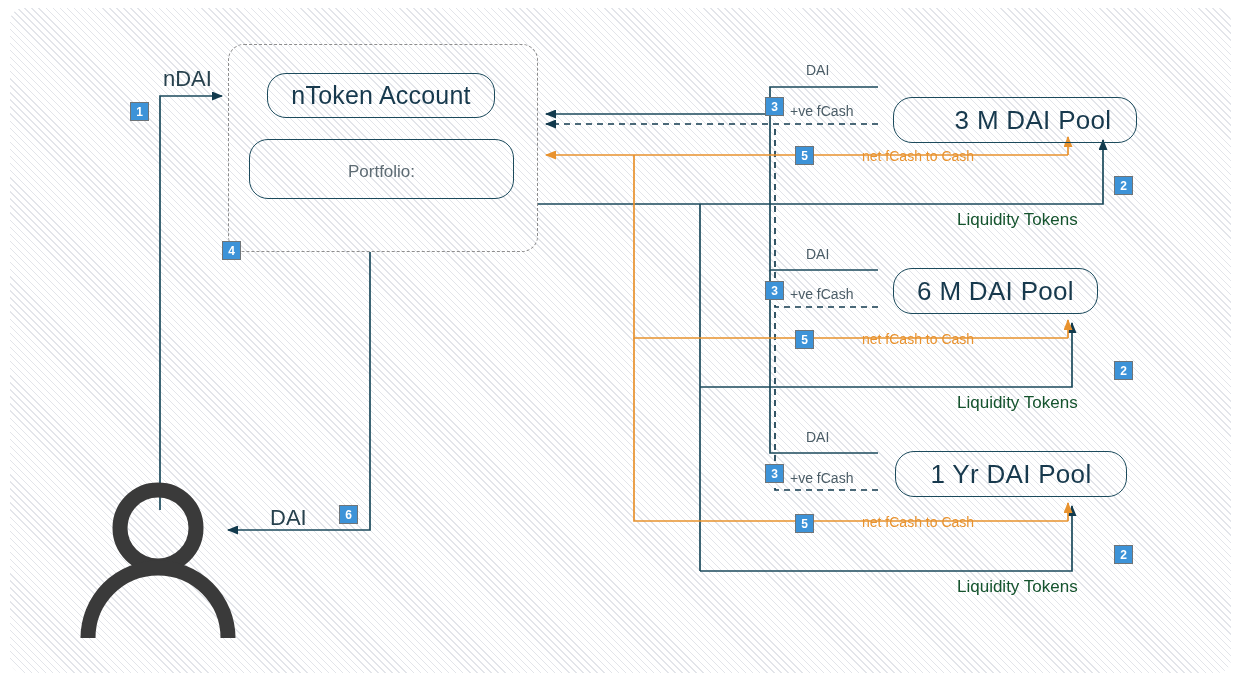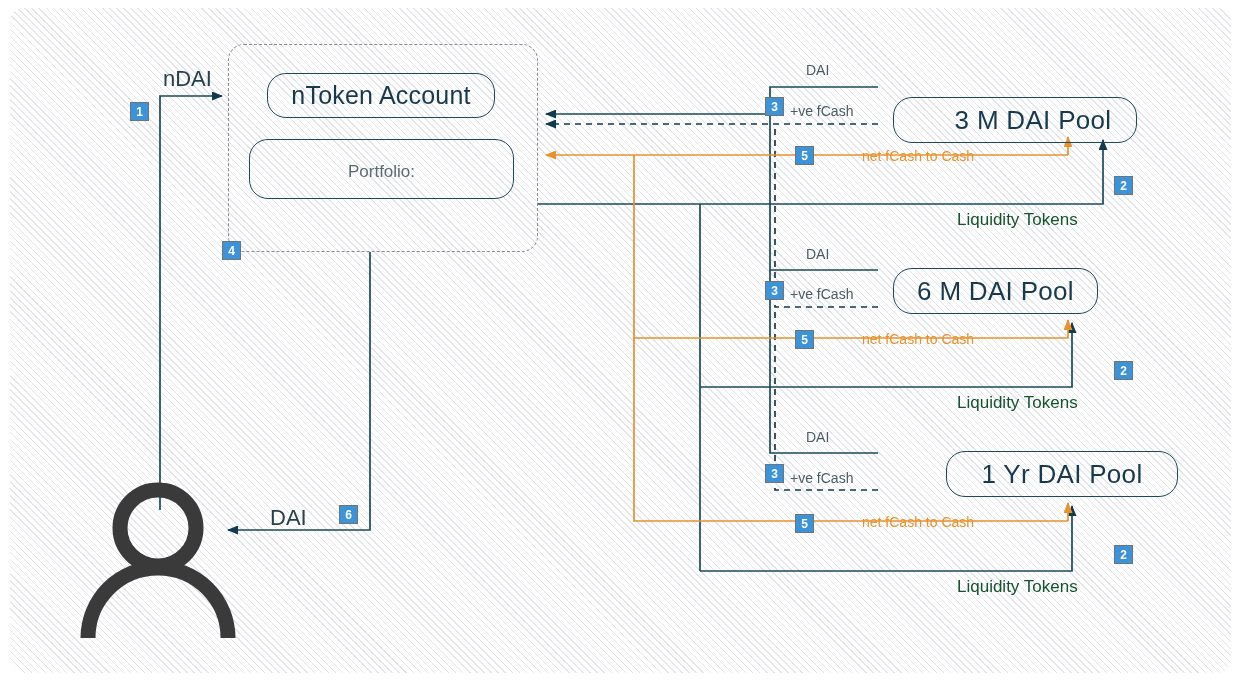--- a/index.html
+++ b/index.html
@@ -156,21 +156,21 @@
   </div>
 
   <div class="node rounded-node" style="left:893px;top:97px;width:244px;height:46px;padding-left:36px;">
     <span class="pool-title">3 M DAI Pool</span>
   </div>
 
   <div class="node rounded-node" style="left:893px;top:268px;width:205px;height:46px;">
     <span class="pool-title">6 M DAI Pool</span>
   </div>
 
-  <div class="node rounded-node" style="left:946px;top:451px;width:232px;height:46px;align-items:center;">
+  <div class="node rounded-node" style="left:895px;top:451px;width:232px;height:46px;align-items:center;">
     <span class="pool-title">1 Yr DAI Pool</span>
   </div>
 
   <span class="lbl lbl-dai-big" style="left:163px;top:66px;">nDAI</span>
 
   <span class="lbl lbl-dai-big" style="left:270px;top:505px;">DAI</span>
 
   <span class="lbl lbl-small" style="left:806px;top:62px;">DAI</span>
   <span class="lbl lbl-small" style="left:790px;top:103px;">+ve fCash</span>
   <span class="lbl lbl-orange" style="left:862px;top:148px;">net fCash to Cash</span>

